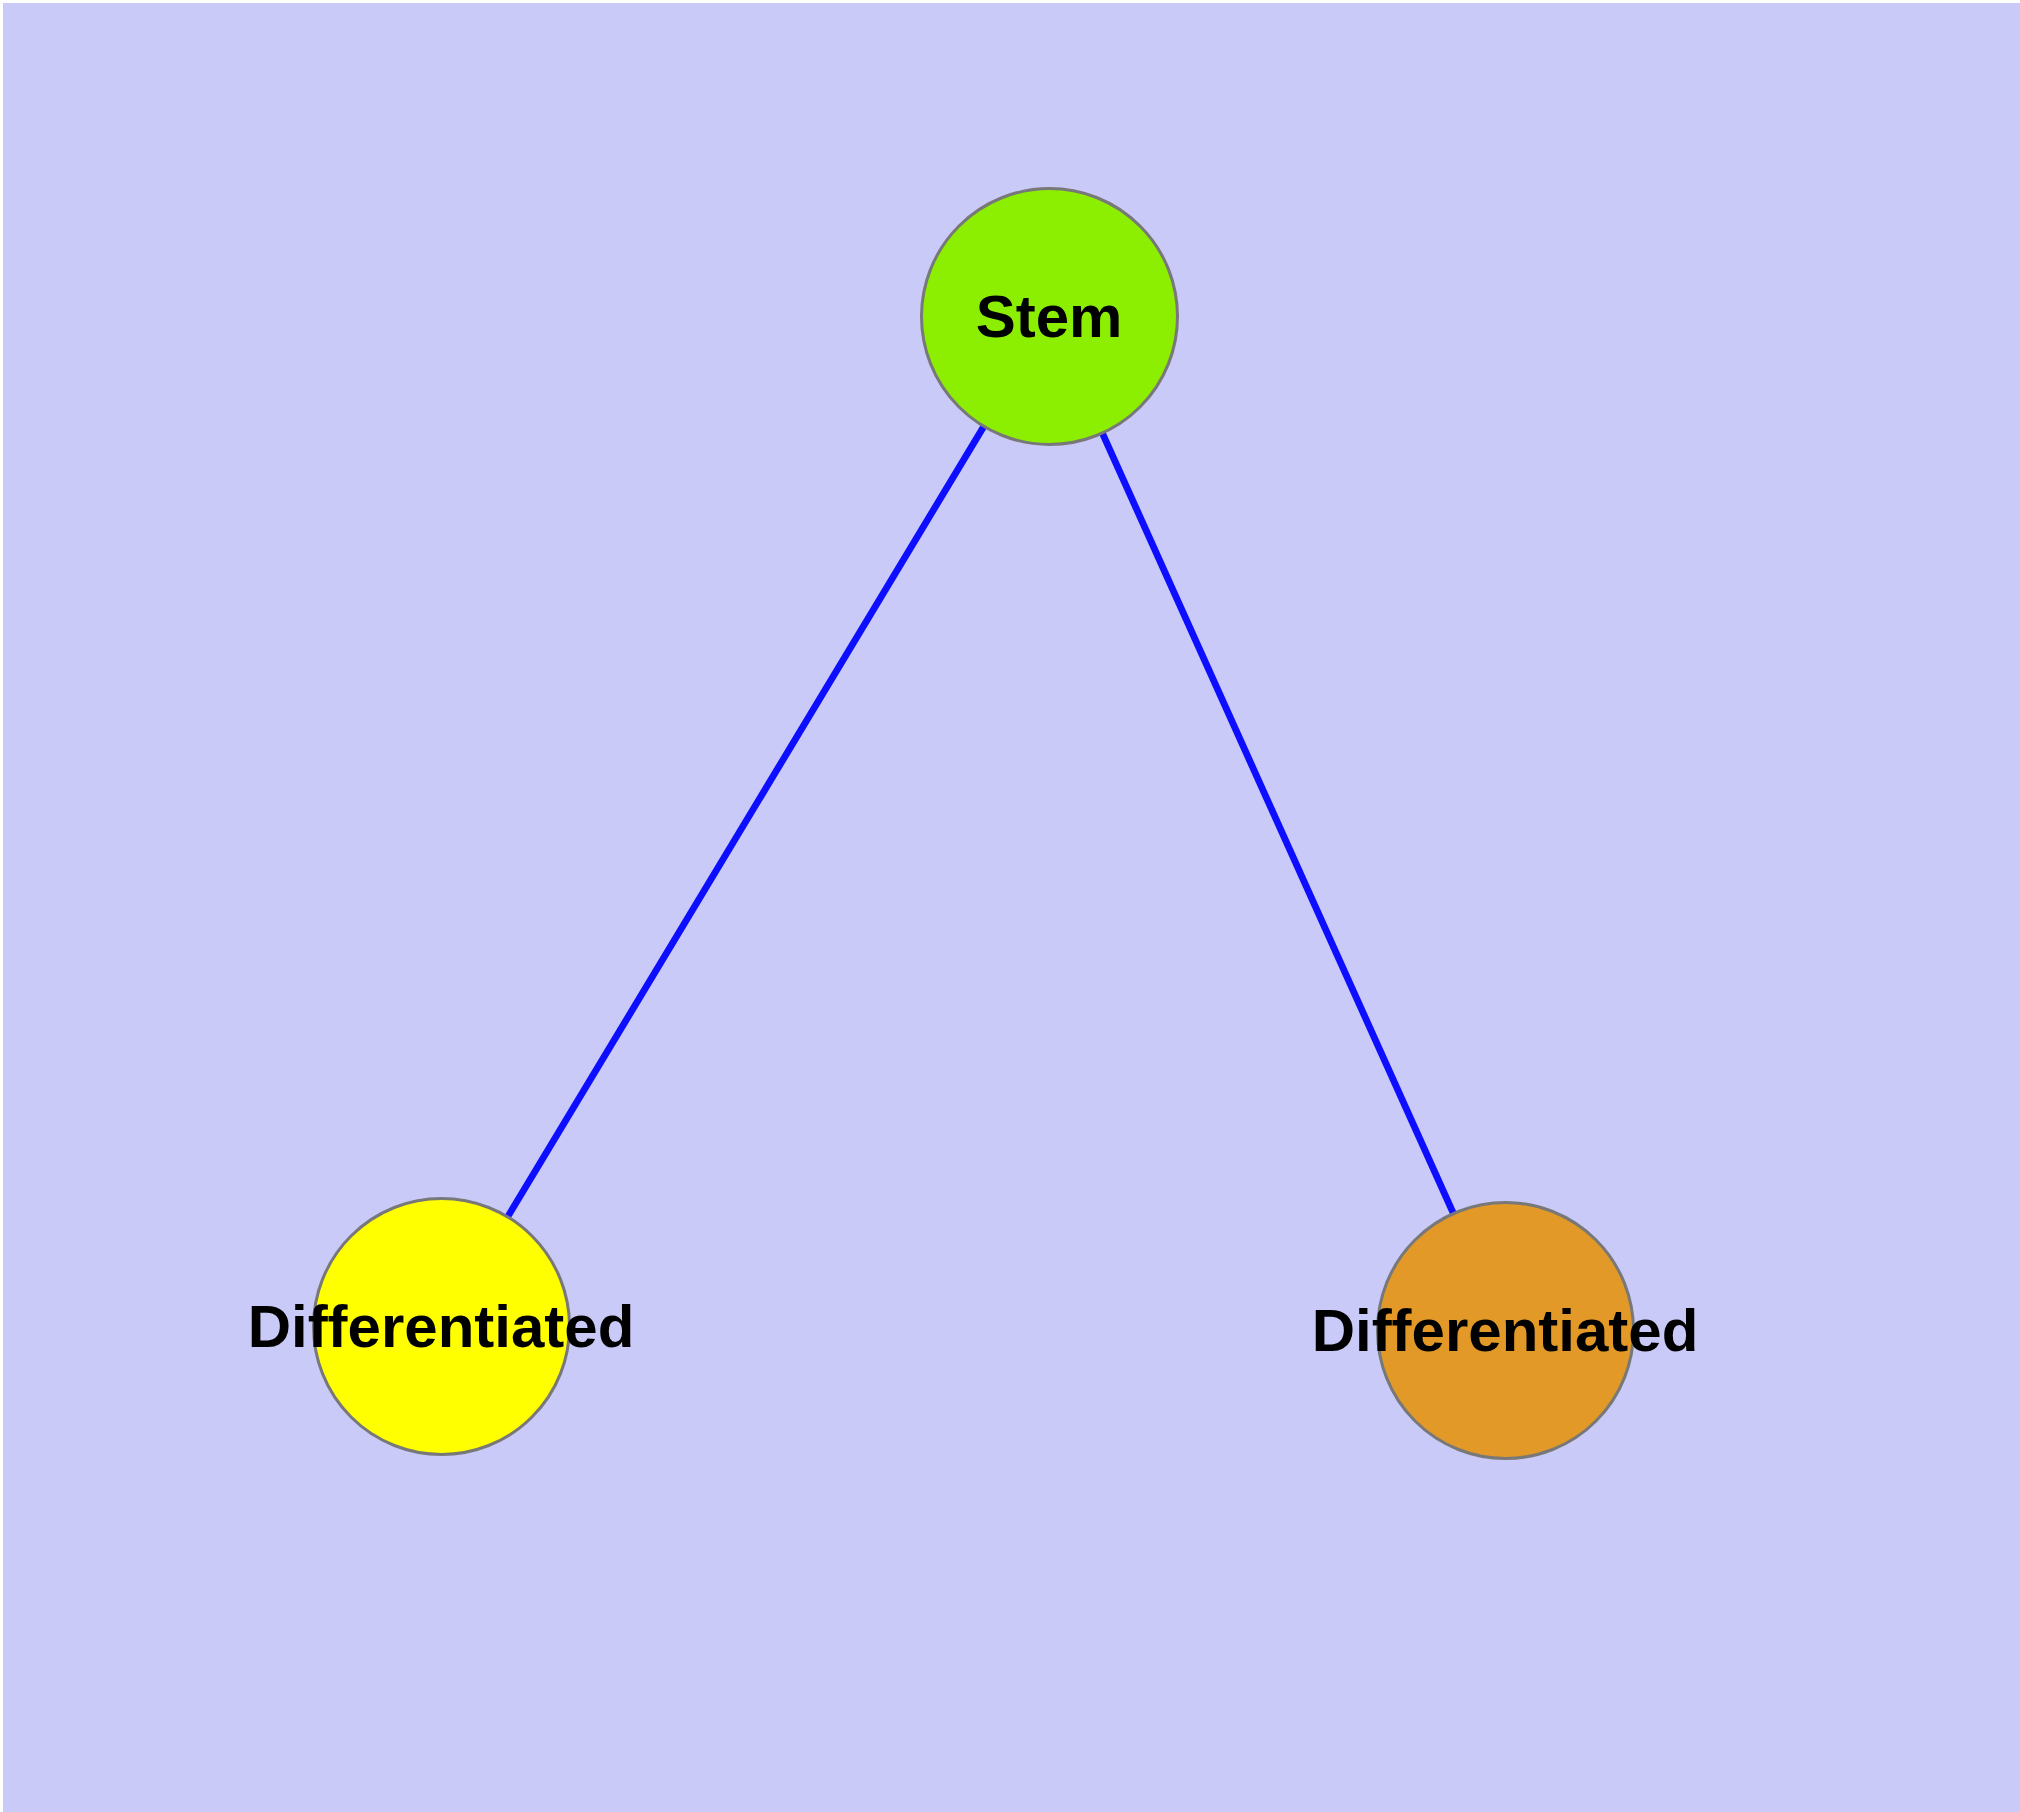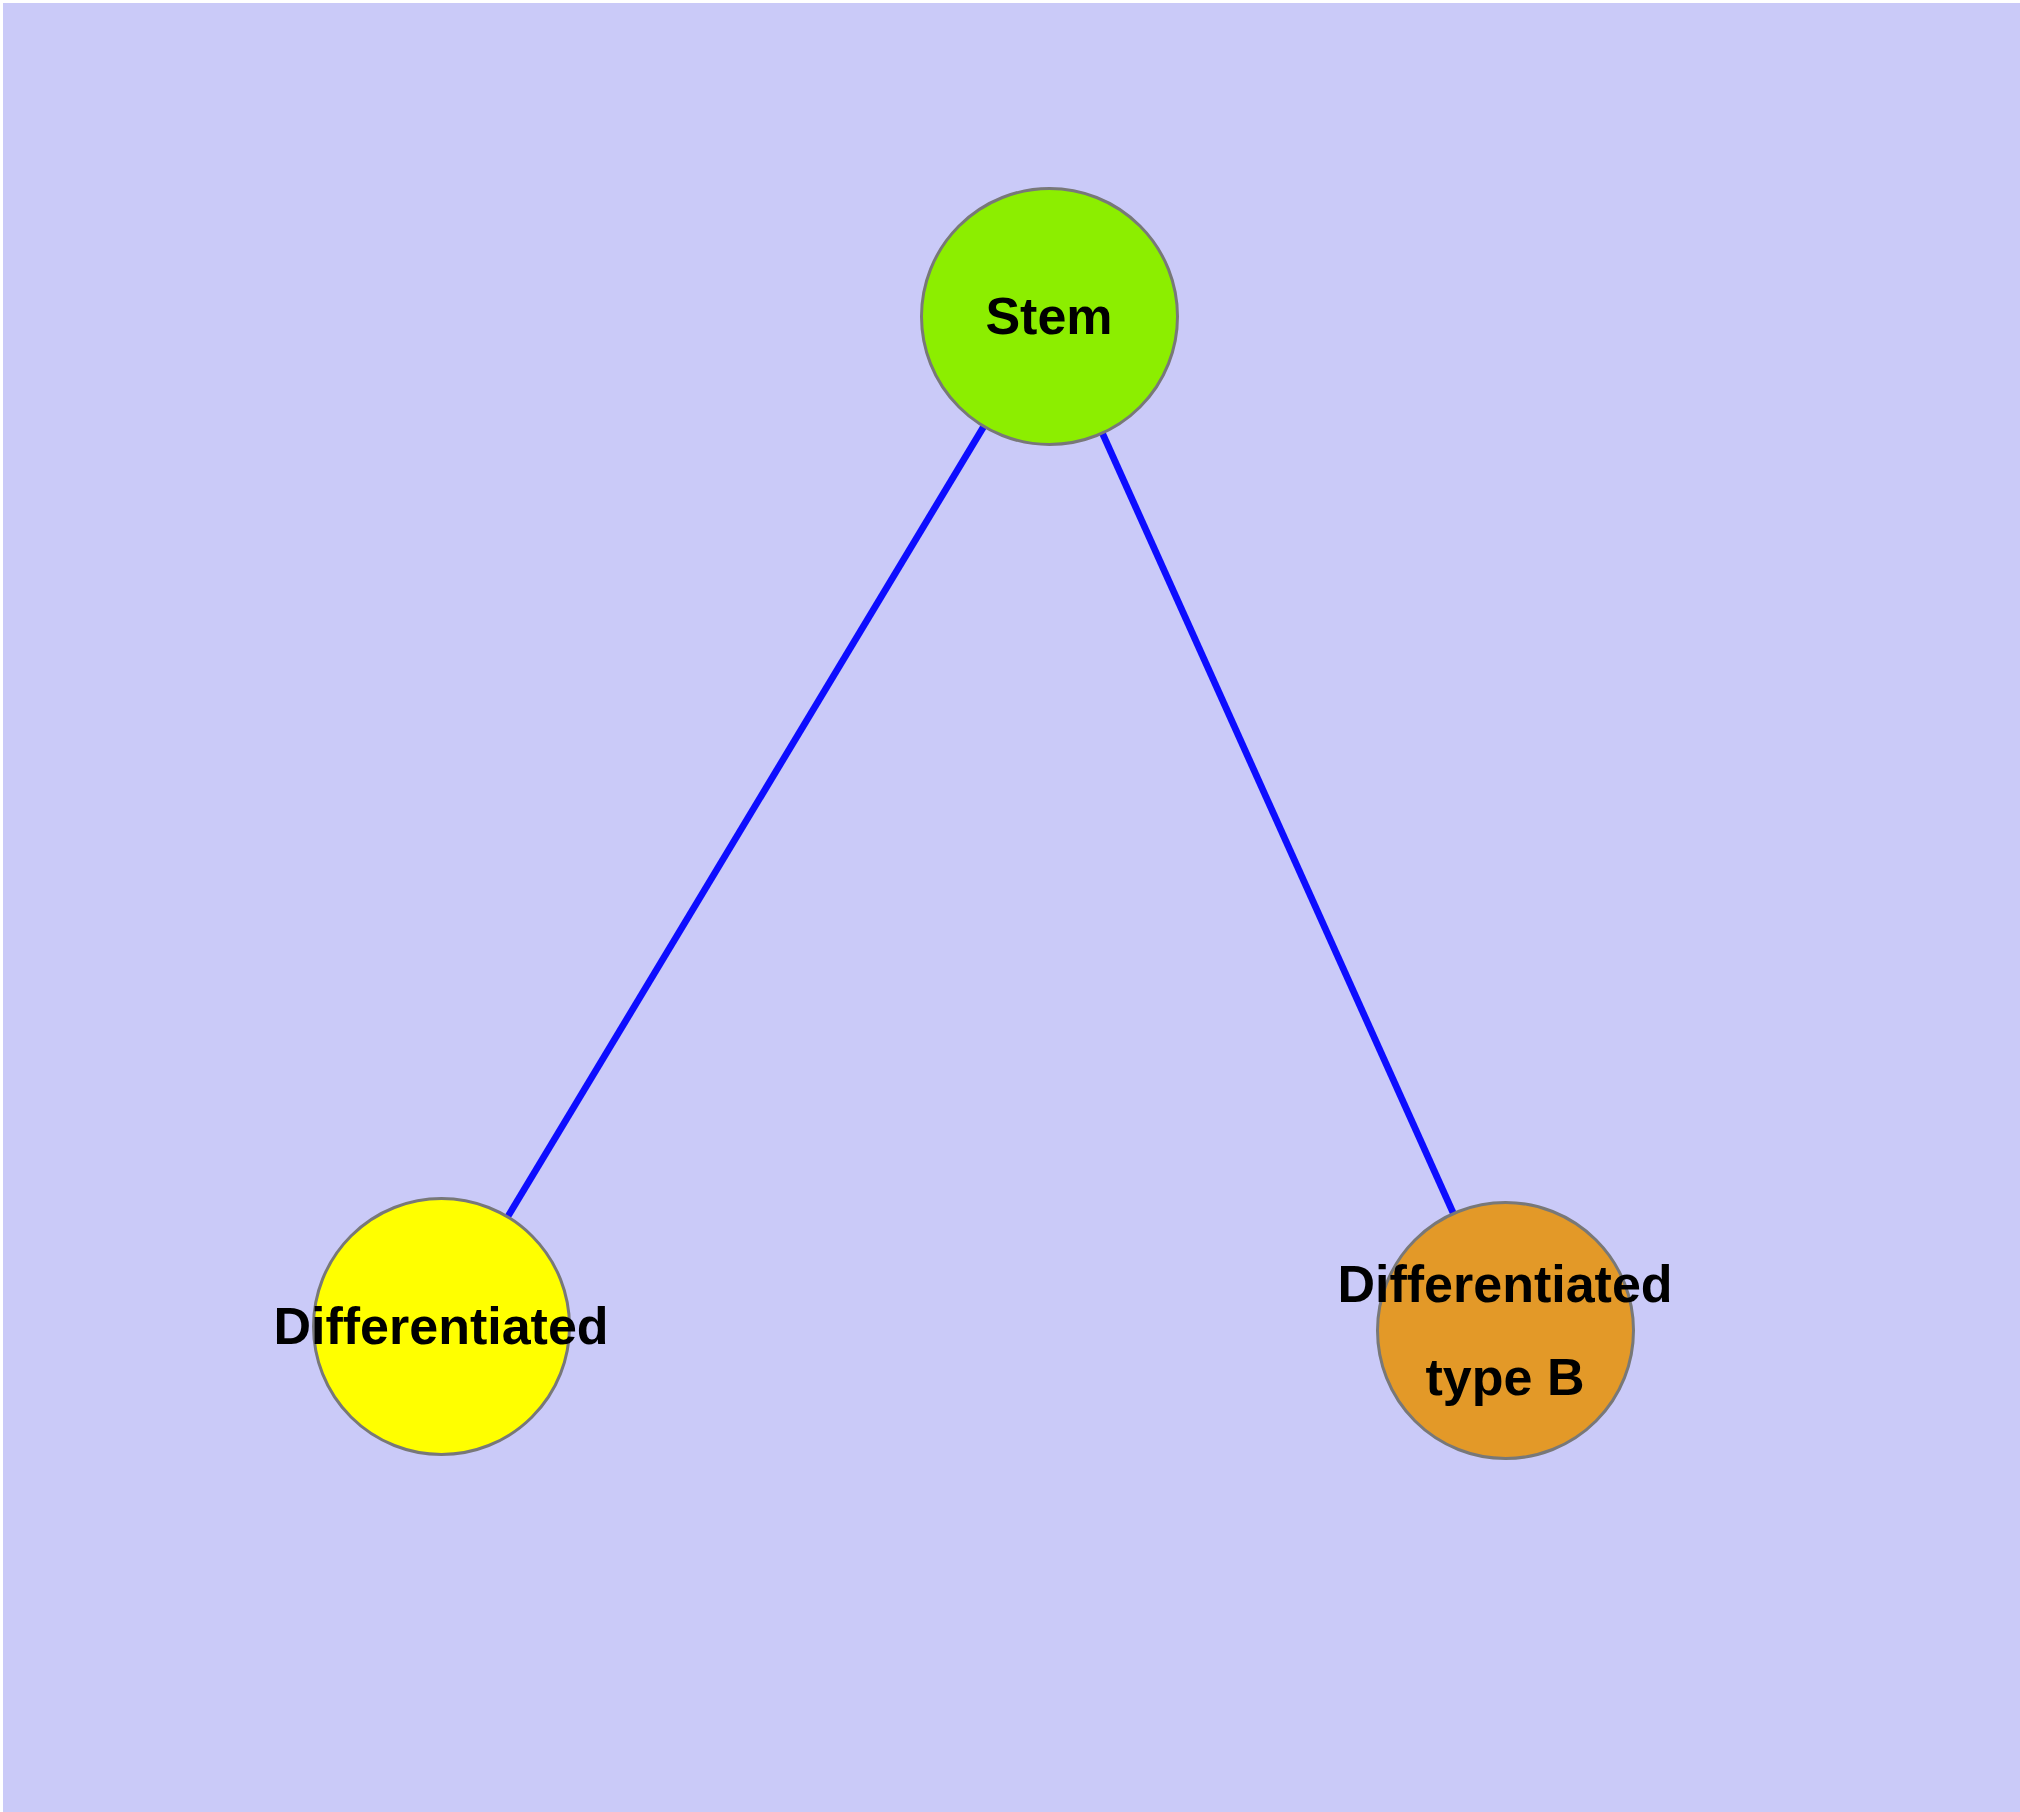--- a/index.html
+++ b/index.html
@@ -35,21 +35,21 @@
     display: flex;
     flex-direction: column;
     align-items: center;
     justify-content: center;
   }
   .node-stem   { left: 917px; top: 184px; }
   .node-type-a { left: 309px;  top: 1194px; }
   .node-type-b { left: 1373px; top: 1198px; }
   .node-label {
     font-weight: bold;
-    font-size: 52px;
+    font-size: 60px;
     line-height: 93px;
     color: #000000;
     white-space: nowrap;
     text-align: center;
   }
 </style>
 </head>
 <body>
 
 <div class="canvas" style="background-color: rgb(202, 202, 248);">
@@ -62,17 +62,16 @@
   <div class="node node-stem" style="background-color: rgb(140, 238, 0); border-color: rgb(120, 120, 120);">
     <span class="node-label">Stem</span>
   </div>
 
   <div class="node node-type-a" style="background-color: rgb(255, 255, 0); border-color: rgb(120, 120, 120);">
     <span class="node-label">Differentiated</span>
   </div>
 
   <div class="node node-type-b" style="background-color: rgb(227, 153, 40); border-color: rgb(120, 120, 120);">
     <span class="node-label">Differentiated</span>
-    <span class="node-label">type B</span>
   </div>
 
 </div>
 
 
 </body></html>

